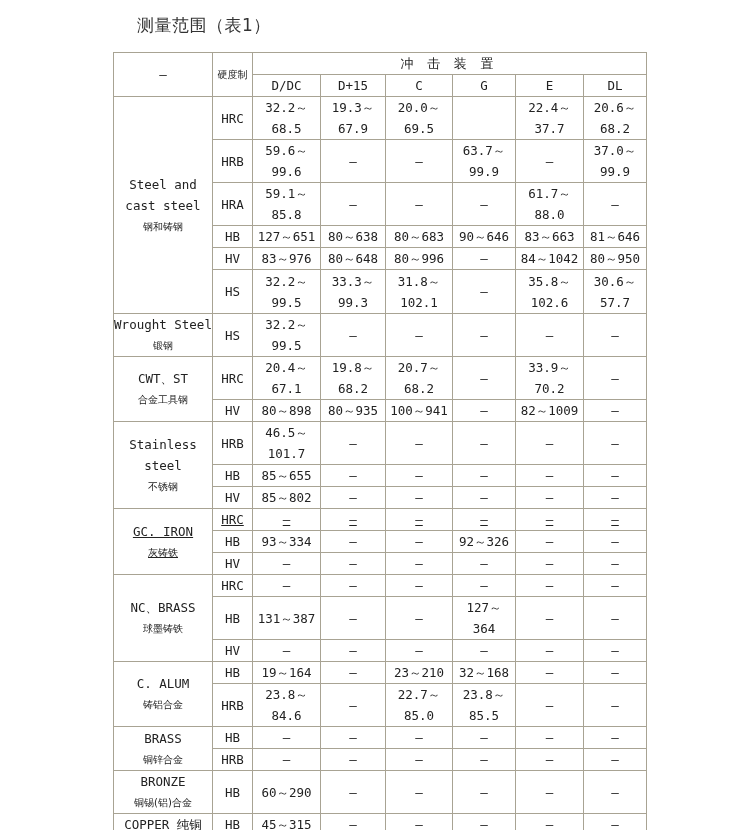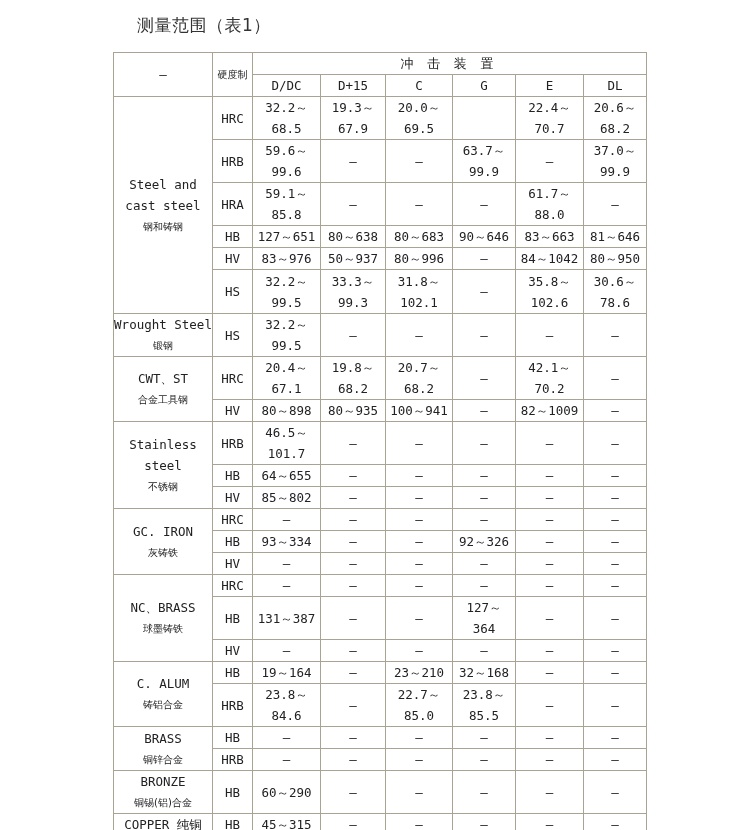--- a/index.html
+++ b/index.html
@@ -64,21 +64,21 @@
           <span>19.3～</span>
           <span>67.9</span>
         </td>
         <td class="two-line">
           <span>20.0～</span>
           <span>69.5</span>
         </td>
         <td></td>
         <td class="two-line">
           <span>22.4～</span>
-          <span>70.7</span>
+          <span>37.7</span>
         </td>
         <td class="two-line">
           <span>20.6～</span>
           <span>68.2</span>
         </td>
       </tr>
       <tr style="height: 42px;">
         <td>HRB</td>
         <td class="two-line">
           <span>59.6～</span>
@@ -116,21 +116,21 @@
         <td>127～651</td>
         <td>80～638</td>
         <td>80～683</td>
         <td>90～646</td>
         <td>83～663</td>
         <td>81～646</td>
       </tr>
       <tr style="height: 21px;">
         <td>HV</td>
         <td>83～976</td>
-        <td>50～937</td>
+        <td>80～648</td>
         <td>80～996</td>
         <td>–</td>
         <td>84～1042</td>
         <td>80～950</td>
       </tr>
       <tr style="height: 44px;">
         <td>HS</td>
         <td class="two-line">
           <span>32.2～</span>
           <span>99.5</span>
@@ -143,21 +143,21 @@
           <span>31.8～</span>
           <span>102.1</span>
         </td>
         <td>–</td>
         <td class="two-line">
           <span>35.8～</span>
           <span>102.6</span>
         </td>
         <td class="two-line">
           <span>30.6～</span>
-          <span>78.6</span>
+          <span>57.7</span>
         </td>
       </tr>
       <tr style="height: 42px;">
         <td rowspan="1" class="material wrap">
           <div>Wrought Steel</div>
           <div class="cn">锻钢</div>
         </td>
         <td>HS</td>
         <td class="two-line">
           <span>32.2～</span>
@@ -182,21 +182,21 @@
         <td class="two-line">
           <span>19.8～</span>
           <span>68.2</span>
         </td>
         <td class="two-line">
           <span>20.7～</span>
           <span>68.2</span>
         </td>
         <td>–</td>
         <td class="two-line">
-          <span>42.1～</span>
+          <span>33.9～</span>
           <span>70.2</span>
         </td>
         <td>–</td>
       </tr>
       <tr style="height: 21px;">
         <td>HV</td>
         <td>80～898</td>
         <td>80～935</td>
         <td>100～941</td>
         <td>–</td>
@@ -215,37 +215,37 @@
           <span>101.7</span>
         </td>
         <td>–</td>
         <td>–</td>
         <td>–</td>
         <td>–</td>
         <td>–</td>
       </tr>
       <tr style="height: 21px;">
         <td>HB</td>
-        <td>64～655</td>
+        <td>85～655</td>
         <td>–</td>
         <td>–</td>
         <td>–</td>
         <td>–</td>
         <td>–</td>
       </tr>
       <tr style="height: 21px;">
         <td>HV</td>
         <td>85～802</td>
         <td>–</td>
         <td>–</td>
         <td>–</td>
         <td>–</td>
         <td>–</td>
       </tr>
-      <tr style="height: 22px;">
+      <tr style="height: 22px; text-decoration: underline;">
         <td rowspan="3" class="material wrap">
           <div>GC. IRON</div>
           <div class="cn">灰铸铁</div>
         </td>
         <td>HRC</td>
         <td>–</td>
         <td>–</td>
         <td>–</td>
         <td>–</td>
         <td>–</td>

